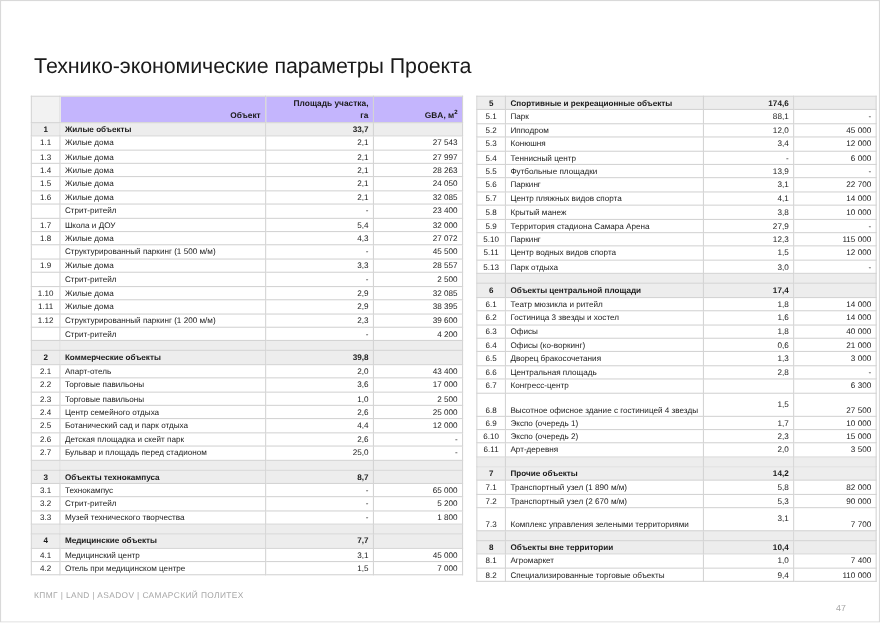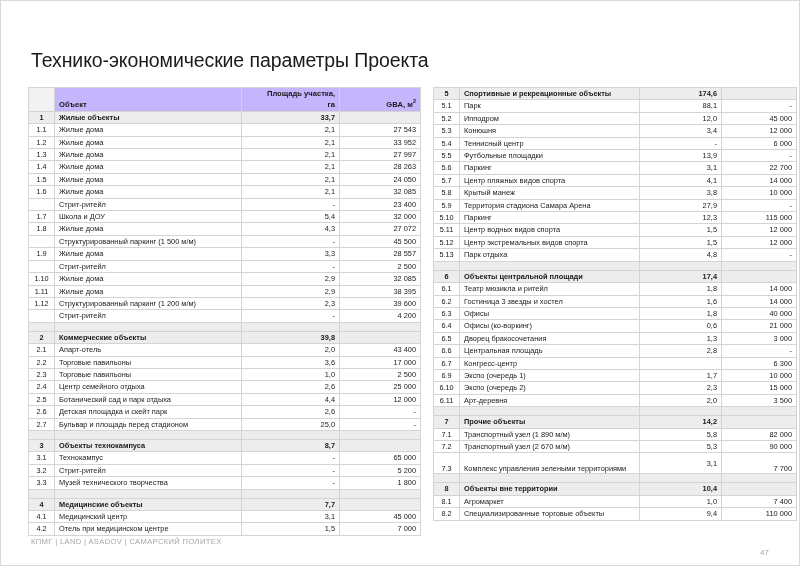--- a/index.html
+++ b/index.html
@@ -71,21 +71,21 @@
     font-weight: bold;
     font-size: 7.6px;
     vertical-align: middle;
     border: none;
     border-bottom: 2px solid #00a08c;
     height: 28px;
     line-height: 10px;
     padding: 0 5px;
   }
   thead th.h-num  { background: #f2f2f2; }
-  thead th.h-obj  { text-align: left; }
+  thead th.h-obj  { text-align: right; }
   thead th.h-area { text-align: right; white-space: normal; }
   thead th.h-gba  { text-align: right; }
   thead th sup { font-size: 5.5px; vertical-align: super; line-height: 0; }
 
   .r-num   { text-align: center; font-size: 7.3px; }
   .r-obj   { text-align: left; }
   .r-area  { text-align: right; }
   .r-gba   { text-align: right; }
 
   tr.group > td {
@@ -161,26 +161,20 @@
             <td class="r-area">33,7</td>
             <td class="r-gba"></td>
           </tr>
           <tr>
             <td class="r-num">1.1</td>
             <td class="r-obj">Жилые дома</td>
             <td class="r-area">2,1</td>
             <td class="r-gba">27 543</td>
           </tr>
           <tr>
-            <td class="r-num">1.2</td>
-            <td class="r-obj">Жилые дома</td>
-            <td class="r-area">2,1</td>
-            <td class="r-gba">33 952</td>
-          </tr>
-          <tr>
             <td class="r-num">1.3</td>
             <td class="r-obj">Жилые дома</td>
             <td class="r-area">2,1</td>
             <td class="r-gba">27 997</td>
           </tr>
           <tr>
             <td class="r-num">1.4</td>
             <td class="r-obj">Жилые дома</td>
             <td class="r-area">2,1</td>
             <td class="r-gba">28 263</td>
@@ -442,29 +436,23 @@
             <td class="r-area">12,3</td>
             <td class="r-gba">115 000</td>
           </tr>
           <tr>
             <td class="r-num">5.11</td>
             <td class="r-obj">Центр водных видов спорта</td>
             <td class="r-area">1,5</td>
             <td class="r-gba">12 000</td>
           </tr>
           <tr>
-            <td class="r-num">5.12</td>
-            <td class="r-obj">Центр экстремальных видов спорта</td>
-            <td class="r-area">1,5</td>
-            <td class="r-gba">12 000</td>
-          </tr>
-          <tr>
             <td class="r-num">5.13</td>
             <td class="r-obj">Парк отдыха</td>
-            <td class="r-area">4,8</td>
+            <td class="r-area">3,0</td>
             <td class="r-gba">-</td>
           </tr>
           <tr class="spacer">
             <td></td>
             <td></td>
             <td></td>
             <td></td>
           </tr>
           <tr class="group">
             <td class="r-num">6</td>
@@ -506,20 +494,26 @@
             <td class="r-num">6.6</td>
             <td class="r-obj">Центральная площадь</td>
             <td class="r-area">2,8</td>
             <td class="r-gba">-</td>
           </tr>
           <tr>
             <td class="r-num">6.7</td>
             <td class="r-obj">Конгресс-центр</td>
             <td class="r-area"></td>
             <td class="r-gba">6 300</td>
+          </tr>
+          <tr class="tall">
+            <td class="r-num">6.8</td>
+            <td class="r-obj">Высотное офисное здание с гостиницей 4 звезды</td>
+            <td class="r-area">1,5</td>
+            <td class="r-gba">27 500</td>
           </tr>
           <tr>
             <td class="r-num">6.9</td>
             <td class="r-obj">Экспо (очередь 1)</td>
             <td class="r-area">1,7</td>
             <td class="r-gba">10 000</td>
           </tr>
           <tr>
             <td class="r-num">6.10</td>
             <td class="r-obj">Экспо (очередь 2)</td>

